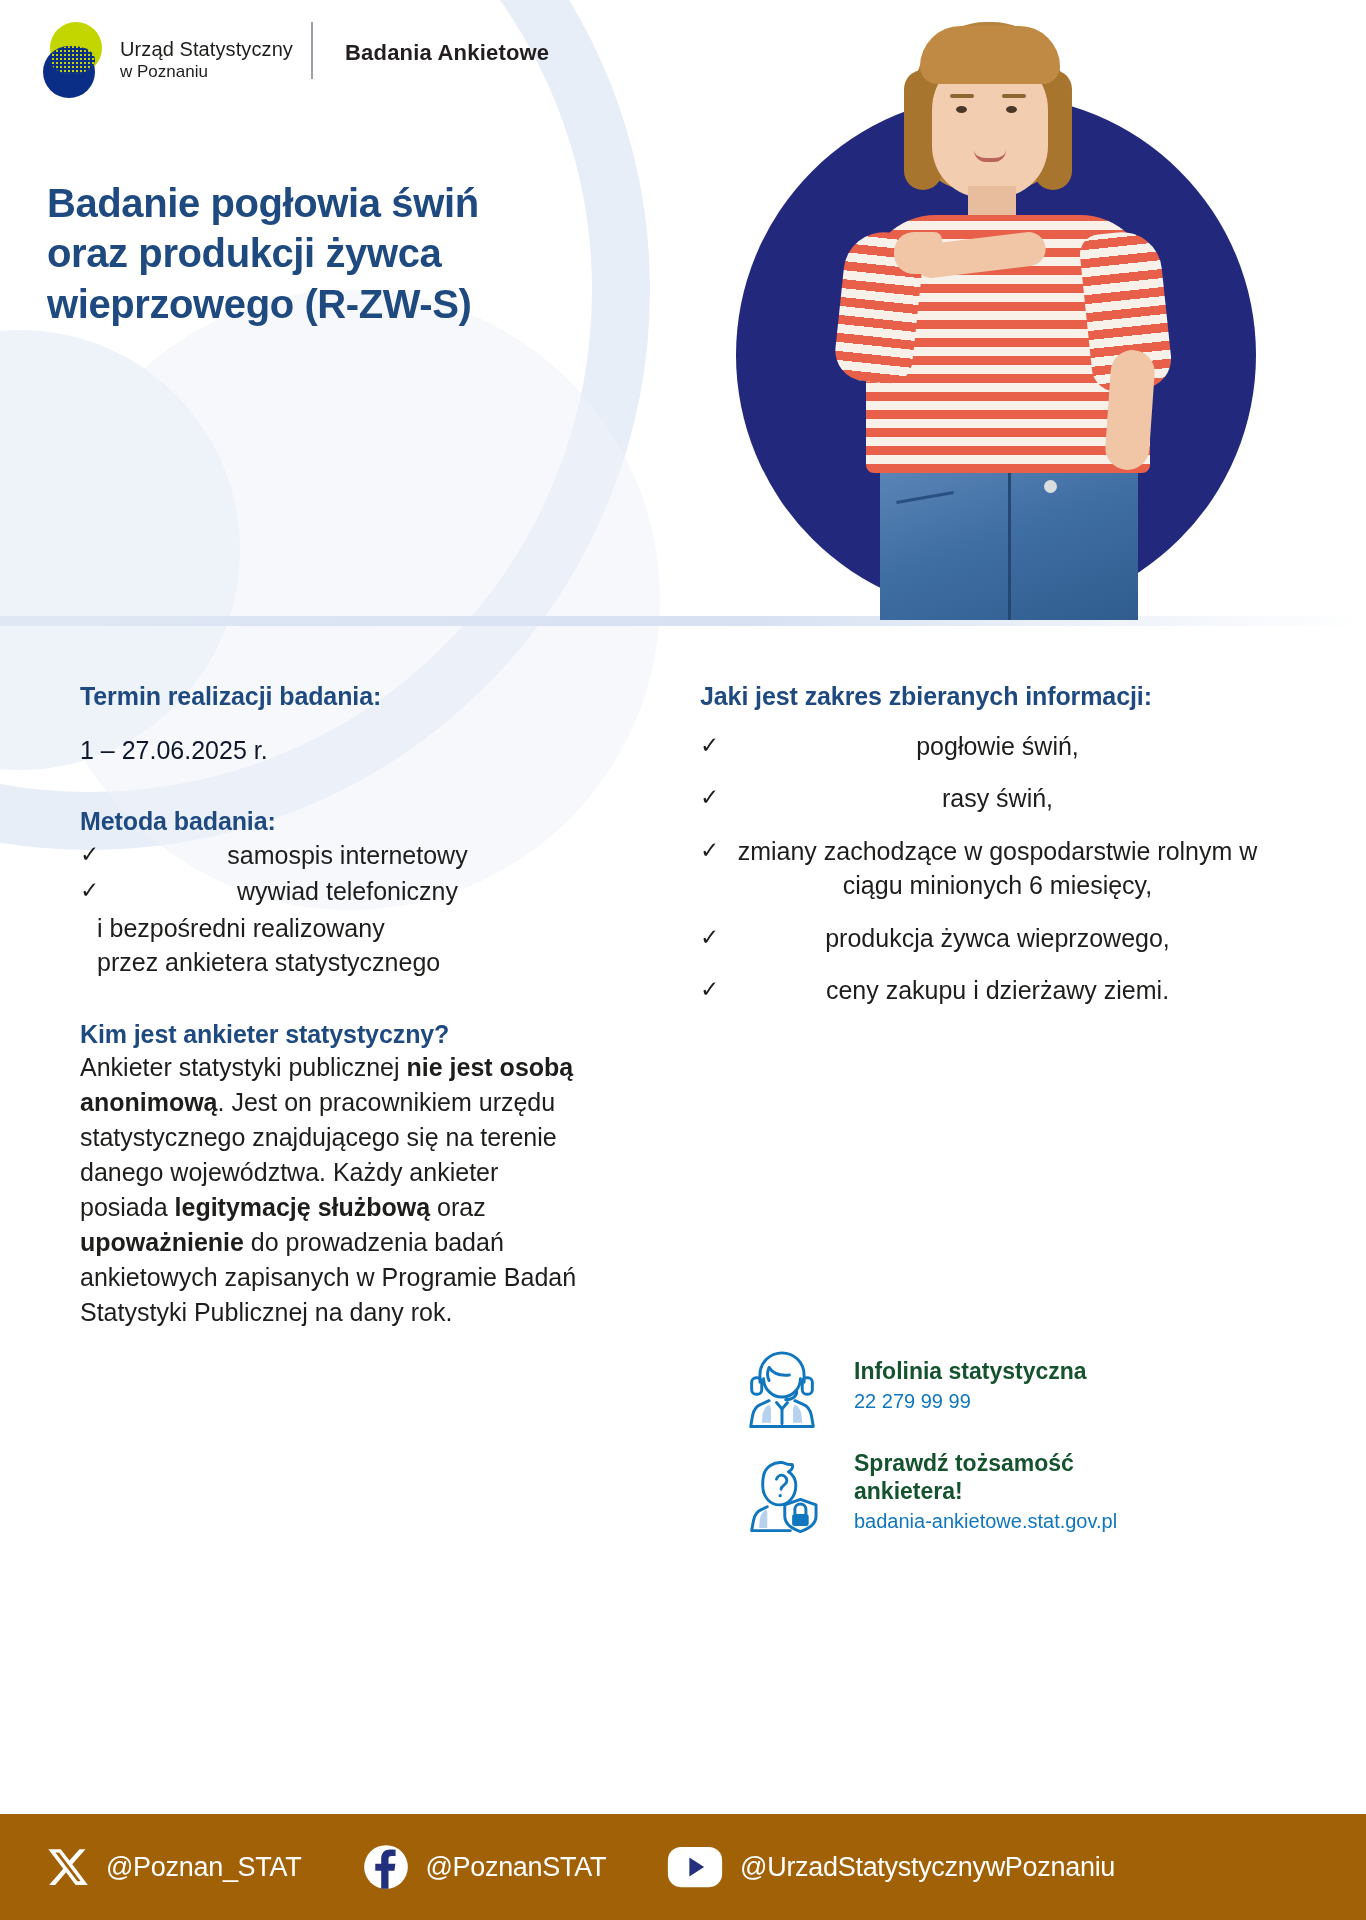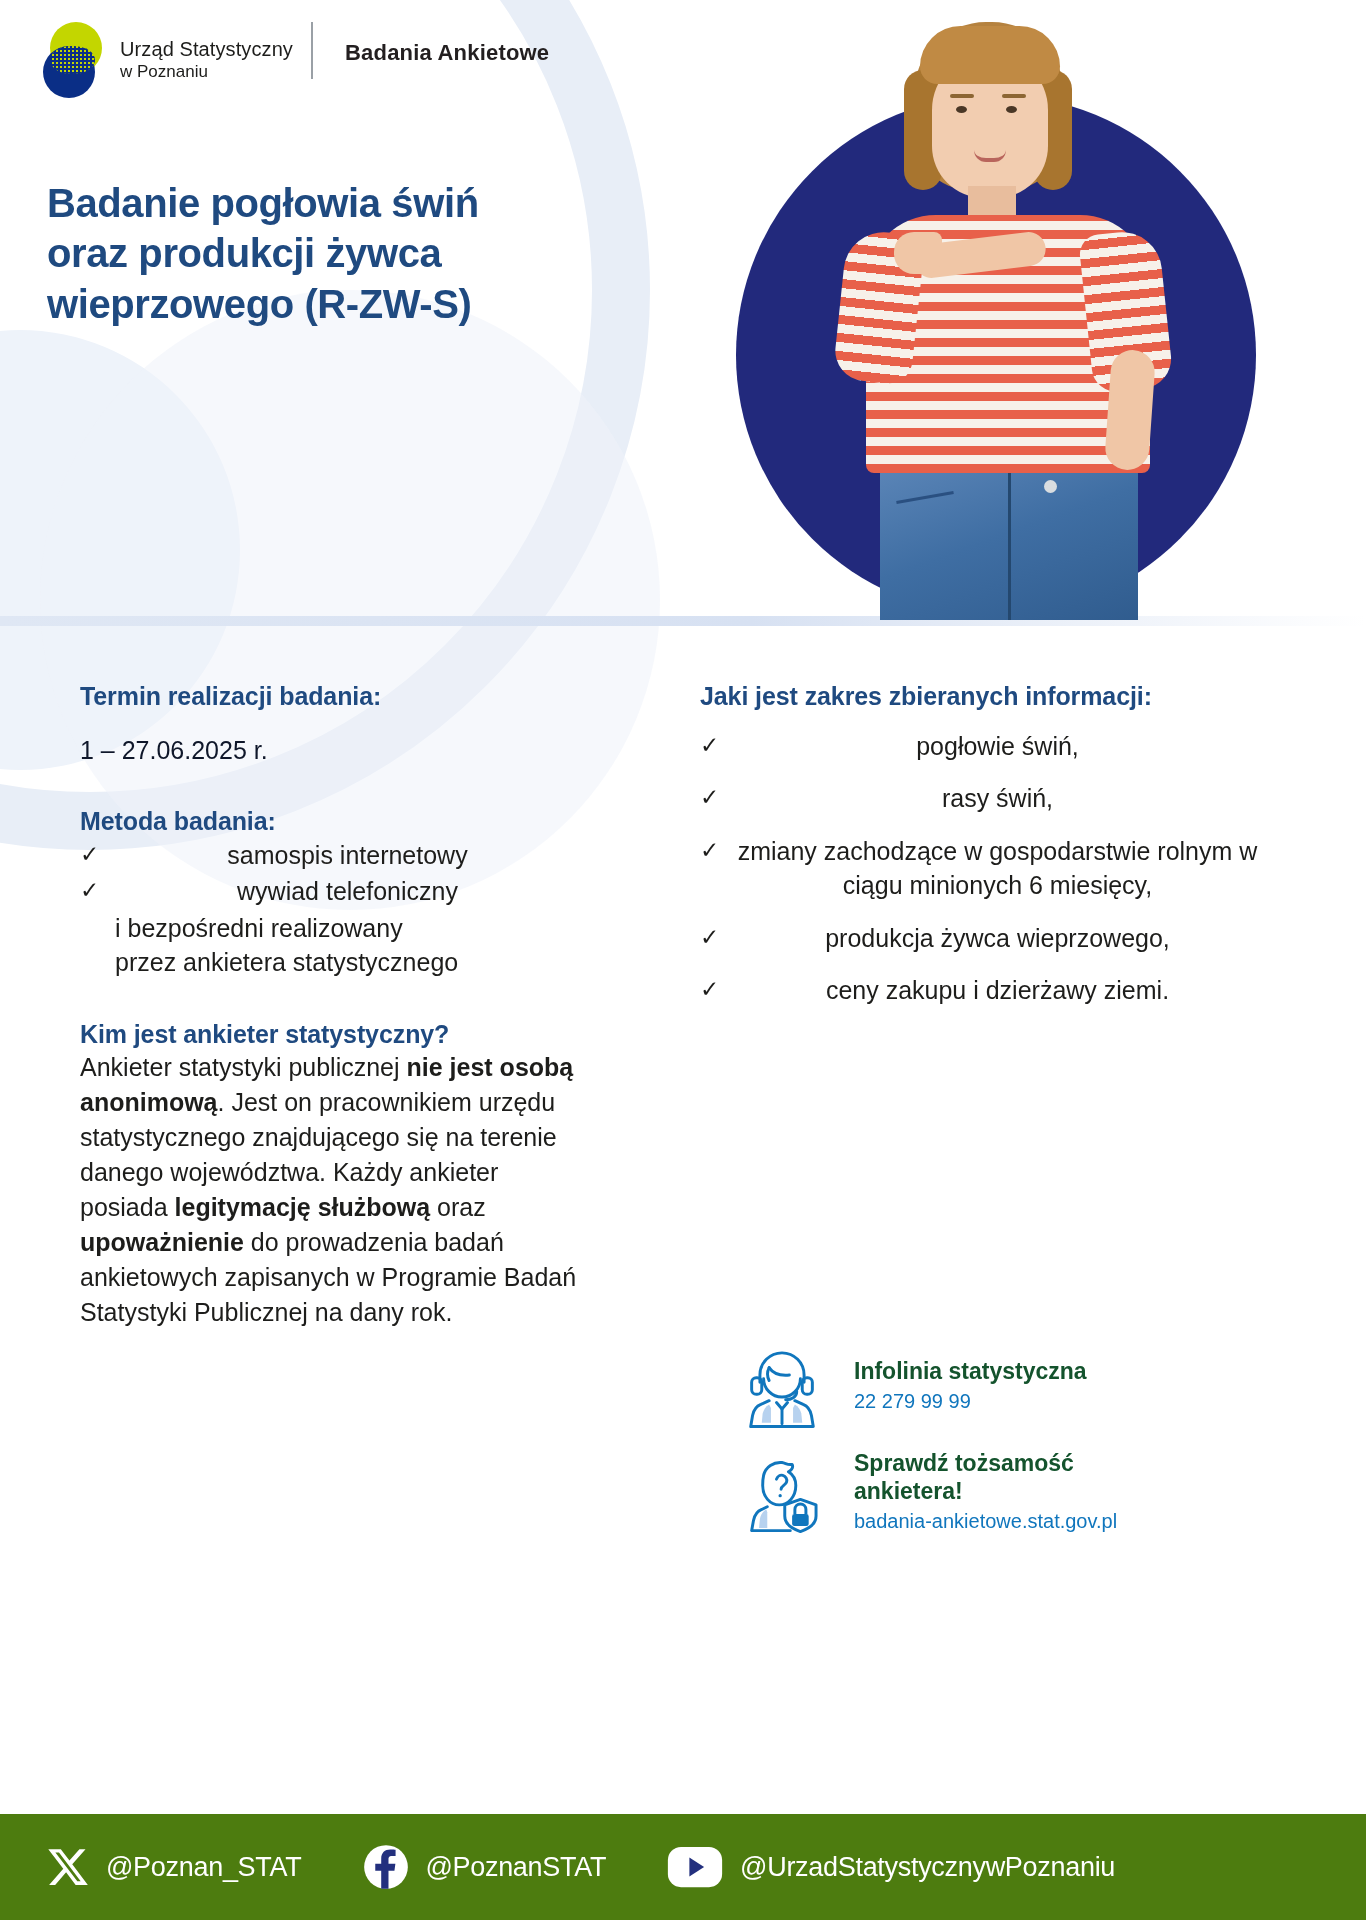--- a/index.html
+++ b/index.html
@@ -182,36 +182,36 @@
   .gap-sm { height:16px; } .gap-md { height:38px; }
 
   ul.checks { list-style:none; }
   ul.checks li {
     display:flex; align-items:flex-start; gap:13px;
     font-size:25px; line-height:1.38; margin-bottom:2px;
   }
   ul.checks.wide li { margin-bottom:18px; }
   ul.checks li .tick { flex:0 0 auto; width:22px; font-size:23px; line-height:1.42; }
   ul.checks li .txt { flex:1 1 auto;text-align:center; }
-  .sub-line { margin-left:35px; font-size:25px; line-height:1.38; }
+  .sub-line { margin-left:17px; font-size:25px; line-height:1.38; }
 
   .para { font-size:25px; line-height:1.40; color:#1d1d1b; }
   .para b { font-weight:bold; }
 
   
   .contact { position:absolute; left:736px; top:1340px; z-index:7; }
   .contact-row { display:flex; align-items:center; gap:26px; margin-bottom:14px; }
   .ct-text .ct-title { color:#14532d; font-weight:bold; font-size:23px; line-height:1.22; }
   .ct-text .ct-sub { color:#1076bd; font-size:20px; line-height:1.35; margin-top:3px; }
   .icon-op, .icon-id { width:92px; height:92px; flex:0 0 auto; }
 
   
   .footer {
     position:absolute; left:0; bottom:0; width:100%; height:106px;
-    background:#4d7c0f; z-index:8; display:flex; align-items:center;
+    background:#a16207; z-index:8; display:flex; align-items:center;
   }
   .soc { display:flex; align-items:center; gap:16px; color:#ffffff; }
   .soc .handle { font-size:27px; letter-spacing:-.3px; }
   .soc-x { margin-left:46px; }
   .soc-fb { margin-left:62px; }
   .soc-yt { margin-left:60px; }
   .ic-x { width:44px; height:44px; }
   .ic-fb { width:46px; height:46px; }
   .ic-yt { width:58px; height:42px; }
 </style>

